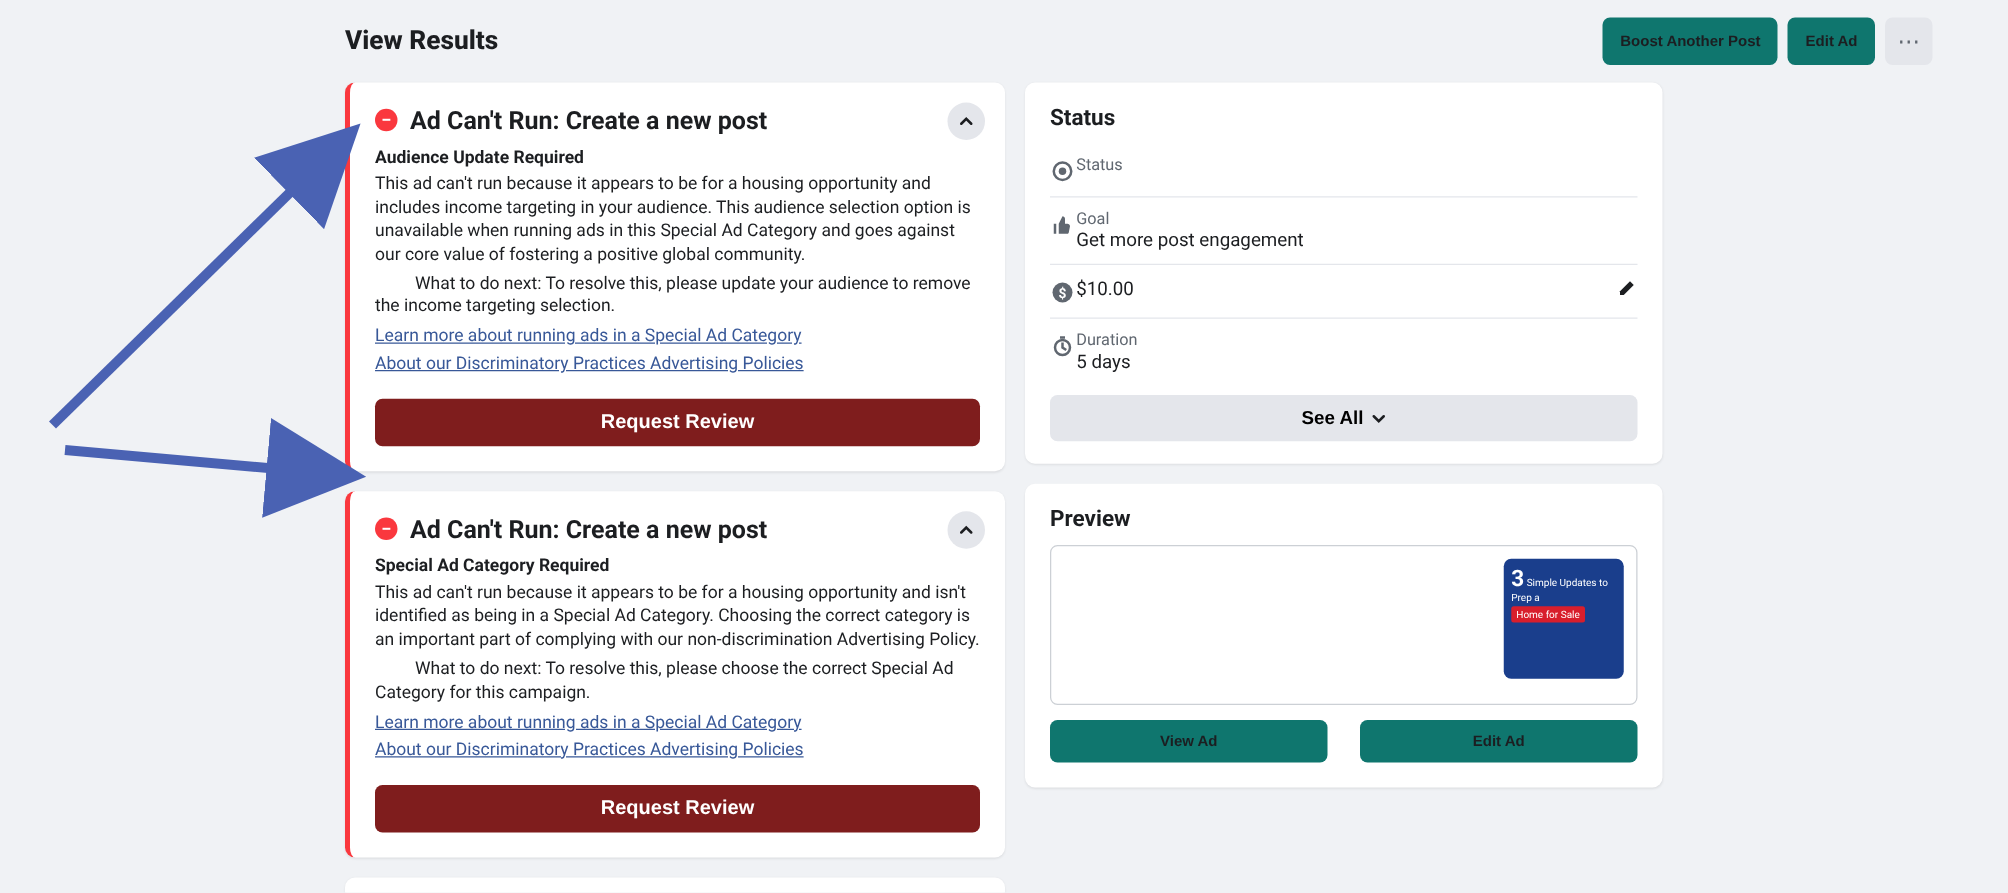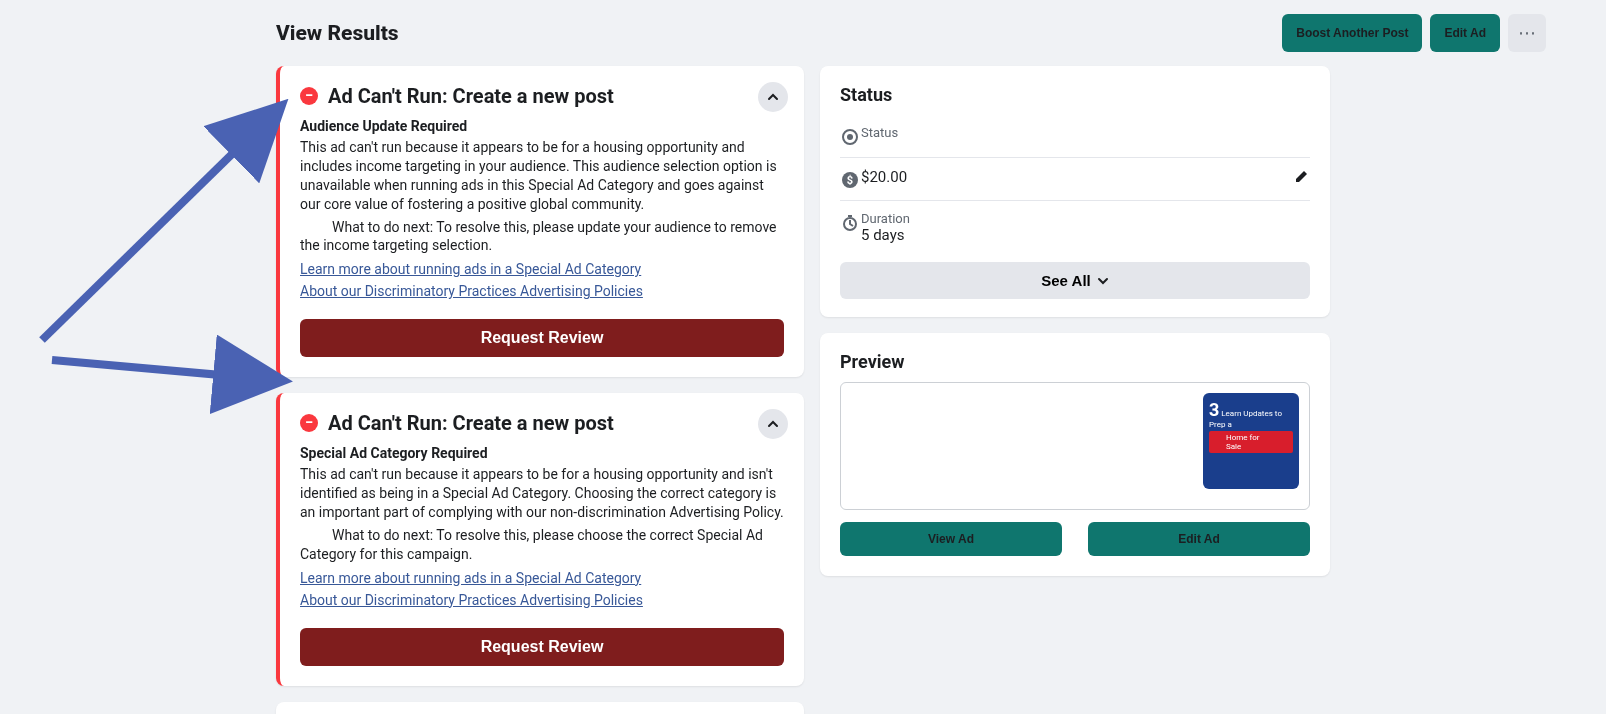--- a/index.html
+++ b/index.html
@@ -97,21 +97,21 @@
   .preview-box {
     border:1px solid #ccd0d5; border-radius:6px; height:128px; margin:10px 0 12px;
     display:flex; justify-content:flex-end; align-items:flex-start; padding:10px;
   }
   .preview-thumb {
     width:96px;height:96px;border-radius:6px;background:#1a3e8c;
     position:relative;padding:6px;color:#fff;font-size:8px;
   }
   .thumb-num { font-size:18px;font-weight:700; }
   .thumb-tag {
-    background:#d81e2c;color:#fff;font-size:8px;padding:2px 17px;border-radius:2px;
+    background:#d81e2c;color:#fff;font-size:8px;padding:2px 4px;border-radius:2px;
     display:inline-block;margin-top:2px;
   }
   .preview-actions { display:flex; gap:26px; }
   .preview-actions .ghost-btn { flex:1; padding:10px 0; }
   .perf-card { padding:18px 20px; }
   
   .arrow-svg { position:absolute; top:60px; left:22px; pointer-events:none; }
 </style>
 </head>
 <body>
@@ -188,30 +188,41 @@
           <svg width="18" height="18" viewBox="0 0 18 18">
               <circle cx="9" cy="9" r="7" fill="none" stroke="#606770" stroke-width="2"></circle>
               <circle cx="9" cy="9" r="3" fill="#606770"></circle>
             </svg>
         </span>
         <div class="detail-text">
           <div class="detail-label">Status</div>
         </div>
       </div>
 
+      <div class="detail-row">
+        <span class="detail-icon">
+          <svg width="18" height="18" viewBox="0 0 18 18" fill="#606770">
+              <path d="M2 8h2v8H2zM6 8h7c1 0 2 1 2 2l-1 5c0 .5-.5 1-1 1H6V8l3-6c1 0 2 1 2 2v4"></path>
+            </svg>
+        </span>
+        <div class="detail-text">
+          <div class="detail-label">Goal</div>
+          <div class="detail-value">Get more post engagement</div>
+        </div>
+      </div>
 
       <div class="detail-row">
         <span class="detail-icon">
           <svg width="18" height="18" viewBox="0 0 18 18">
               <circle cx="9" cy="9" r="8" fill="#606770"></circle>
               <text x="9" y="13" text-anchor="middle" font-size="11" fill="#fff" font-weight="bold">$</text>
             </svg>
         </span>
         <div class="detail-text">
-          <div class="detail-value">$20.00</div>
+          <div class="detail-value">$10.00</div>
         </div>
         <span class="edit-pencil">
           <svg width="16" height="16" viewBox="0 0 16 16" fill="#1c1e21">
               <path d="M2 11l8-8 3 3-8 8H2v-3z"></path>
             </svg>
         </span>
       </div>
 
       <div class="detail-row">
         <span class="detail-icon">
@@ -233,21 +244,21 @@
             <path d="M2 4 L6 8 L10 4" stroke="#1c1e21" stroke-width="2" fill="none" stroke-linecap="round"></path>
           </svg>
       </button>
     </div>
 
     <div class="card preview-card">
       <div class="details-title">Preview</div>
       <div class="preview-box">
         <div class="preview-thumb">
           <span class="thumb-num">3</span>
-          <span>Learn Updates to Prep a</span><br>
+          <span>Simple Updates to Prep a</span><br>
           <span class="thumb-tag">Home for Sale</span>
         </div>
       </div>
       <div class="preview-actions">
         <button class="ghost-btn">View Ad</button>
         <button class="ghost-btn">Edit Ad</button>
       </div>
     </div>
   </div>
 </div>

